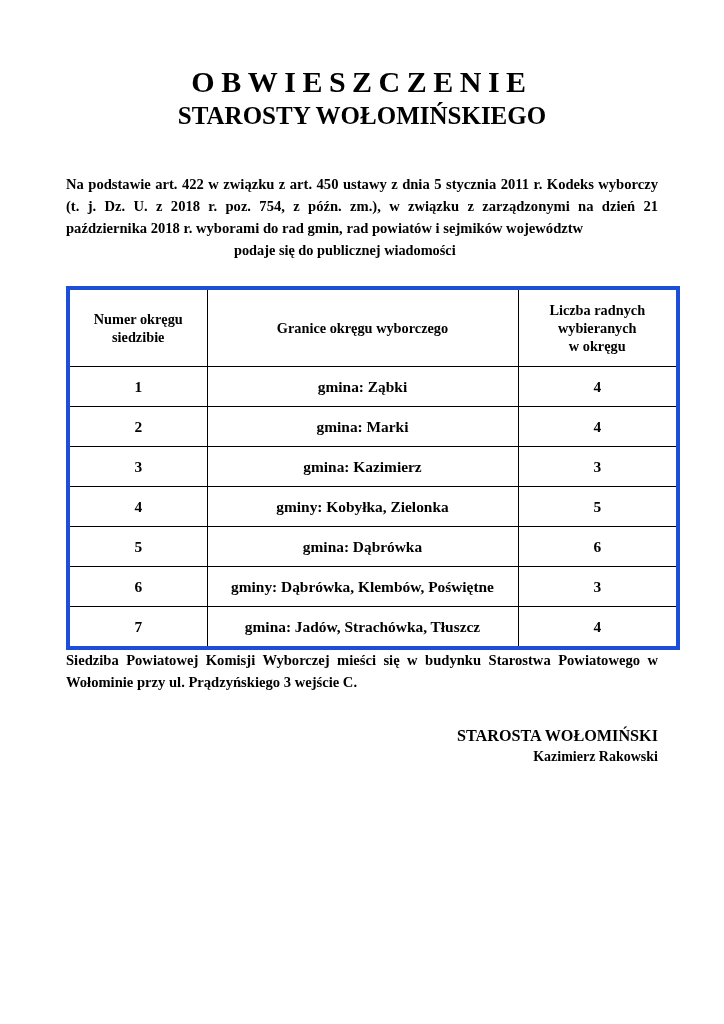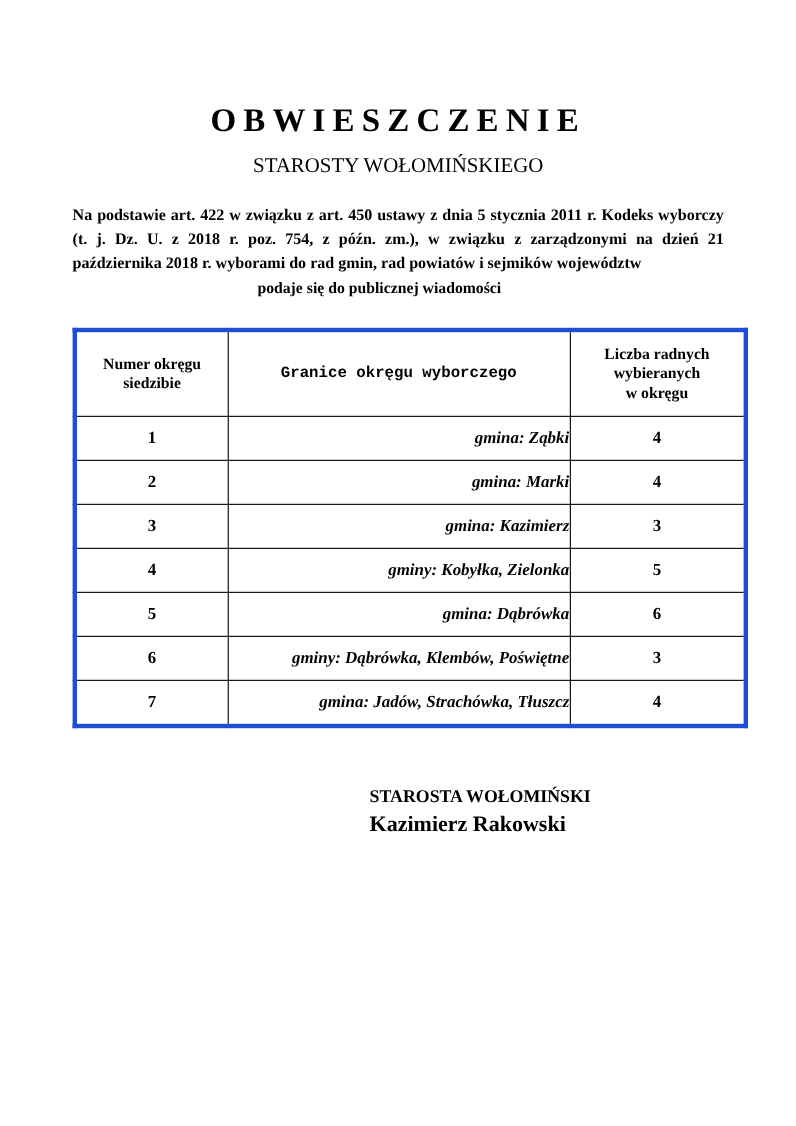--- a/index.html
+++ b/index.html
@@ -18,46 +18,46 @@
     position: relative;
     width: 724px;
     height: 1024px;
     box-sizing: border-box;
     padding: 0 66px;
     background: #ffffff;
   }
 
   
   .heading {
-    padding-top: 92px;
+    padding-top: 64px;
     text-align: center;
   }
   .title-main {
     font-size: 30px;
     font-weight: bold;
     letter-spacing: 6.5px;
     line-height: 1.18;
     white-space: nowrap;
   }
   .title-sub {
-    font-size: 19px;
-    font-weight: normal;
+    font-size: 25px;
+    font-weight: bold;
     line-height: 1.3;
-    margin-top: 12px;
+    margin-top: 1px;
   }
   .title-date {
     font-size: 23px;
     font-weight: bold;
     line-height: 1.3;
     margin-top: 4px;
   }
 
   
   .body-block {
-    margin-top: 22px;
+    margin-top: 41px;
   }
   p.just {
     margin: 0;
     font-size: 14.6px;
     font-weight: bold;
     line-height: 1.50;
     text-align: justify;
     text-justify: inter-word;
   }
   p.just.lastline-left {
@@ -91,52 +91,52 @@
   table.districts thead th {
     font-size: 14.3px;
     font-weight: bold;
     text-align: center;
     line-height: 1.28;
     height: 70px;
     vertical-align: middle;
     padding: 3px 4px;
   }
   .col-num   { width: 139px; }
-  .col-bound { width: 311px; font-family: Liberation Mono, monospace; }
+  .col-bound { width: 311px; }
   .col-seats { width: 160px; }
 
   table.districts tbody td {
     height: 39px;
     font-size: 15.4px;
     font-weight: bold;
     vertical-align: middle;
   }
   td.cell-num   { text-align: center; }
-  td.cell-bound { text-align: right; padding-left: 10px; font-style: italic; }
+  td.cell-bound { text-align: center; padding-left: 10px; }
   td.cell-seats { text-align: center; }
 
   
   .footer-note {
     margin-top: 22px;
   }
 
   
   .signature {
-    margin-top: 52px;
-    text-align: left;
+    margin-top: 32px;
+    text-align: right;
     padding-left: 270px;
   }
   .sig-role {
     font-size: 16.2px;
     font-weight: bold;
     line-height: 1.35;
     white-space: nowrap;
   }
   .sig-name {
-    font-size: 20px;
+    font-size: 14px;
     font-weight: bold;
     line-height: 1.35;
     white-space: nowrap;
   }
 </style>
 </head>
 <body>
 
 <div class="page">
 
@@ -202,19 +202,20 @@
         <td class="cell-seats">3</td>
       </tr>
       <tr>
         <td class="cell-num">7</td>
         <td class="cell-bound">gmina: Jadów, Strachówka, Tłuszcz</td>
         <td class="cell-seats">4</td>
       </tr>
     </tbody>
   </table>
 
+  <p class="just lastline-left footer-note">Siedziba Powiatowej Komisji Wyborczej mieści się w budynku Starostwa Powiatowego w Wołominie przy ul. Prądzyńskiego 3 wejście C.</p>
 
   <div class="signature">
     <div class="sig-role">STAROSTA WOŁOMIŃSKI</div>
     <div class="sig-name">Kazimierz Rakowski</div>
   </div>
 
 </div>
 
 </body></html>

